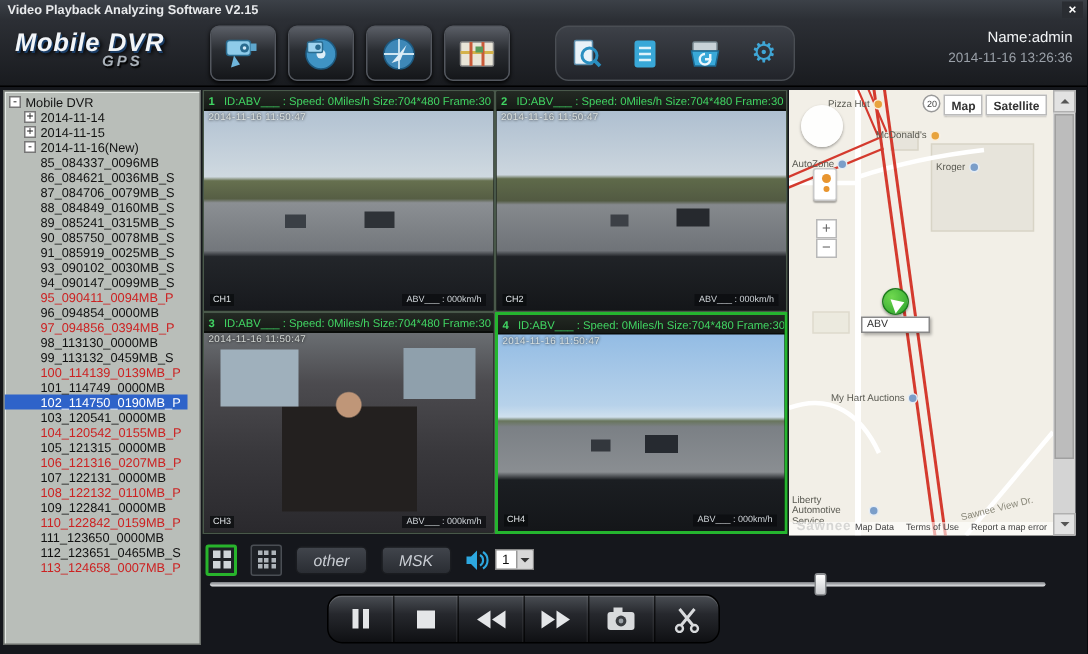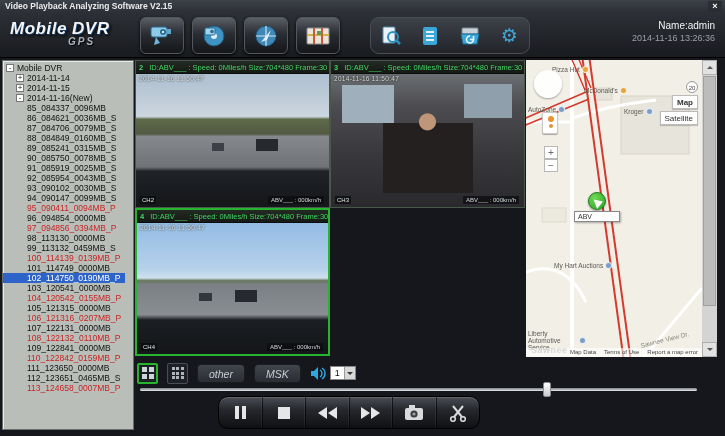--- a/index.html
+++ b/index.html
@@ -98,25 +98,25 @@
   .pan-up { left:11px; top:3px; border-bottom-color:#888; border-top-width:0; }
   .pan-down { left:11px; bottom:3px; border-top-color:#888; border-bottom-width:0; }
   .pan-left { top:11px; left:3px; border-right-color:#888; border-left-width:0; }
   .pan-right { top:11px; right:3px; border-left-color:#888; border-right-width:0; }
   .pegman { position:absolute; left:16px; top:52px; width:16px; height:22px; background:#fff;
     border:1px solid #c8c8c8; border-radius:2px; box-shadow:0 1px 1px rgba(0,0,0,.3); }
   .pegman .body { position:absolute; left:5px; top:3px; width:6px; height:6px; border-radius:50%; background:#e8952f; box-shadow:0 7px 0 -1px #e8952f; }
   .zoom-ctrl { position:absolute; left:18px; top:86px; width:14px; }
   .zoom-btn { width:14px; height:13px; background:#fff; border:1px solid #b8b8b8; color:#666;
     font-size:10px; line-height:11px; text-align:center; cursor:pointer; }
-  .map-type { position:absolute; right:4px; top:21px; display:flex; align-items:flex-end; gap:2px;flex-direction:column; }
+  .map-type { position:absolute; right:4px; top:3px; display:flex; align-items:flex-start; gap:2px; }
   .badge { width:12px; height:12px; border-radius:50%; background:#fff; border:1px solid #999;
     font-size:6px; line-height:12px; text-align:center; color:#444; }
   .mt-btn { height:14px; background:#fff; border:1px solid #bbb; font-size:8px; line-height:13px;
-    padding:0 4px; color:#333; cursor:pointer; box-shadow:0 1px 1px rgba(0,0,0,.2); }
+    padding:0 4px; color:#333; cursor:pointer; box-shadow:0 1px 1px rgba(0,0,0,.2);font-weight:bold; }
   .mt-btn.active { font-weight:bold; }
   .marker { position:absolute; left:62px; top:132px; width:18px; height:18px; border-radius:50%;
     background:radial-gradient(circle at 35% 30%, #6fd84f, #2ba32b); border:1px solid #1d7a1d;
     box-shadow:0 1px 2px rgba(0,0,0,.4); }
   .marker i { position:absolute; left:6px; top:4px; width:0; height:0;
     border:5px solid transparent; border-left:8px solid #fff; transform:rotate(-20deg); }
   .marker-label { position:absolute; left:48px; top:151px; width:46px; height:11px; background:#fff;
     border:1px solid #888; font-size:7px; line-height:10px; padding-left:3px; color:#333; box-shadow:1px 1px 2px rgba(0,0,0,.3); }
   .street-label { position:absolute; left:114px; top:276px; font-size:6.5px; color:#8a887a; transform:rotate(-14deg); }
   .google-wm { position:absolute; left:5px; bottom:2px; font-size:9px; font-weight:bold; color:#9a9a94; letter-spacing:.5px; }
@@ -266,21 +266,20 @@
       <span>2014-11-16(New)</span>
     </div>
     <div id="file-list">
         <div class="file-row">85_084337_0096MB</div>
         <div class="file-row">86_084621_0036MB_S</div>
         <div class="file-row">87_084706_0079MB_S</div>
         <div class="file-row">88_084849_0160MB_S</div>
         <div class="file-row">89_085241_0315MB_S</div>
         <div class="file-row">90_085750_0078MB_S</div>
         <div class="file-row">91_085919_0025MB_S</div>
-        <div class="file-row">92_085954_0043MB_S</div>
         <div class="file-row">93_090102_0030MB_S</div>
         <div class="file-row">94_090147_0099MB_S</div>
         <div class="file-row alarm">95_090411_0094MB_P</div>
         <div class="file-row">96_094854_0000MB</div>
         <div class="file-row alarm">97_094856_0394MB_P</div>
         <div class="file-row">98_113130_0000MB</div>
         <div class="file-row">99_113132_0459MB_S</div>
         <div class="file-row alarm">100_114139_0139MB_P</div>
         <div class="file-row">101_114749_0000MB</div>
         <div class="file-row selected">102_114750_0190MB_P</div>
@@ -292,20 +291,31 @@
         <div class="file-row alarm">108_122132_0110MB_P</div>
         <div class="file-row">109_122841_0000MB</div>
         <div class="file-row alarm">110_122842_0159MB_P</div>
         <div class="file-row">111_123650_0000MB</div>
         <div class="file-row">112_123651_0465MB_S</div>
         <div class="file-row alarm">113_124658_0007MB_P</div>
       </div>
   </div>
 
   <div id="video-grid">
+    <div class="video-panel">
+      <div class="vheader">
+        <span class="vnum">1</span>
+        <span class="vinfo">ID:ABV___ :  Speed:  0Miles/h  Size:704*480  Frame:30</span>
+      </div>
+      <div class="vbody scene1">
+        <span class="vts">2014-11-16 11:50:47</span>
+        <span class="vch">CH1</span>
+        <span class="vspeed">ABV___ :  000km/h</span>
+      </div>
+    </div>
 
     <div class="video-panel">
       <div class="vheader">
         <span class="vnum">2</span>
         <span class="vinfo">ID:ABV___ :  Speed:  0Miles/h  Size:704*480  Frame:30</span>
       </div>
       <div class="vbody scene2">
         <span class="vts">2014-11-16 11:50:47</span>
         <span class="vch">CH2</span>
         <span class="vspeed">ABV___ :  000km/h</span>

